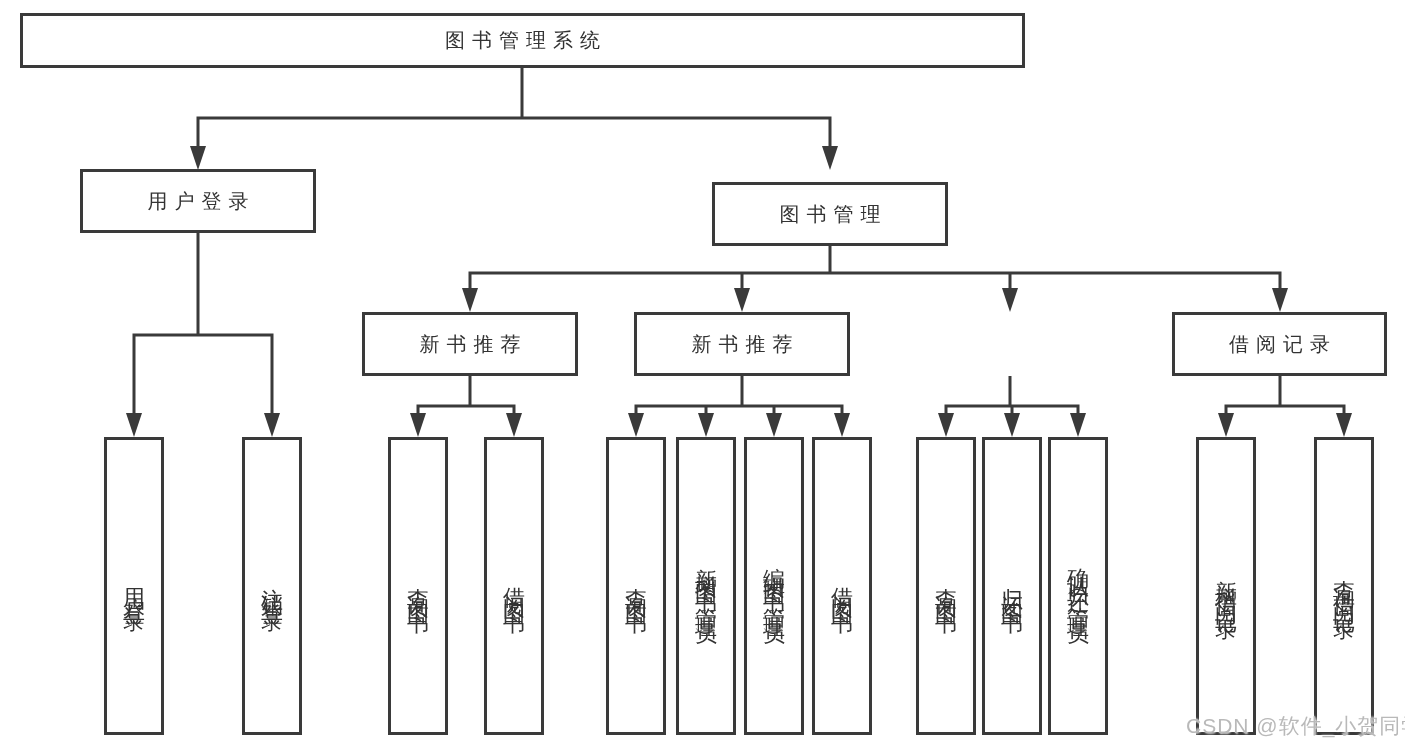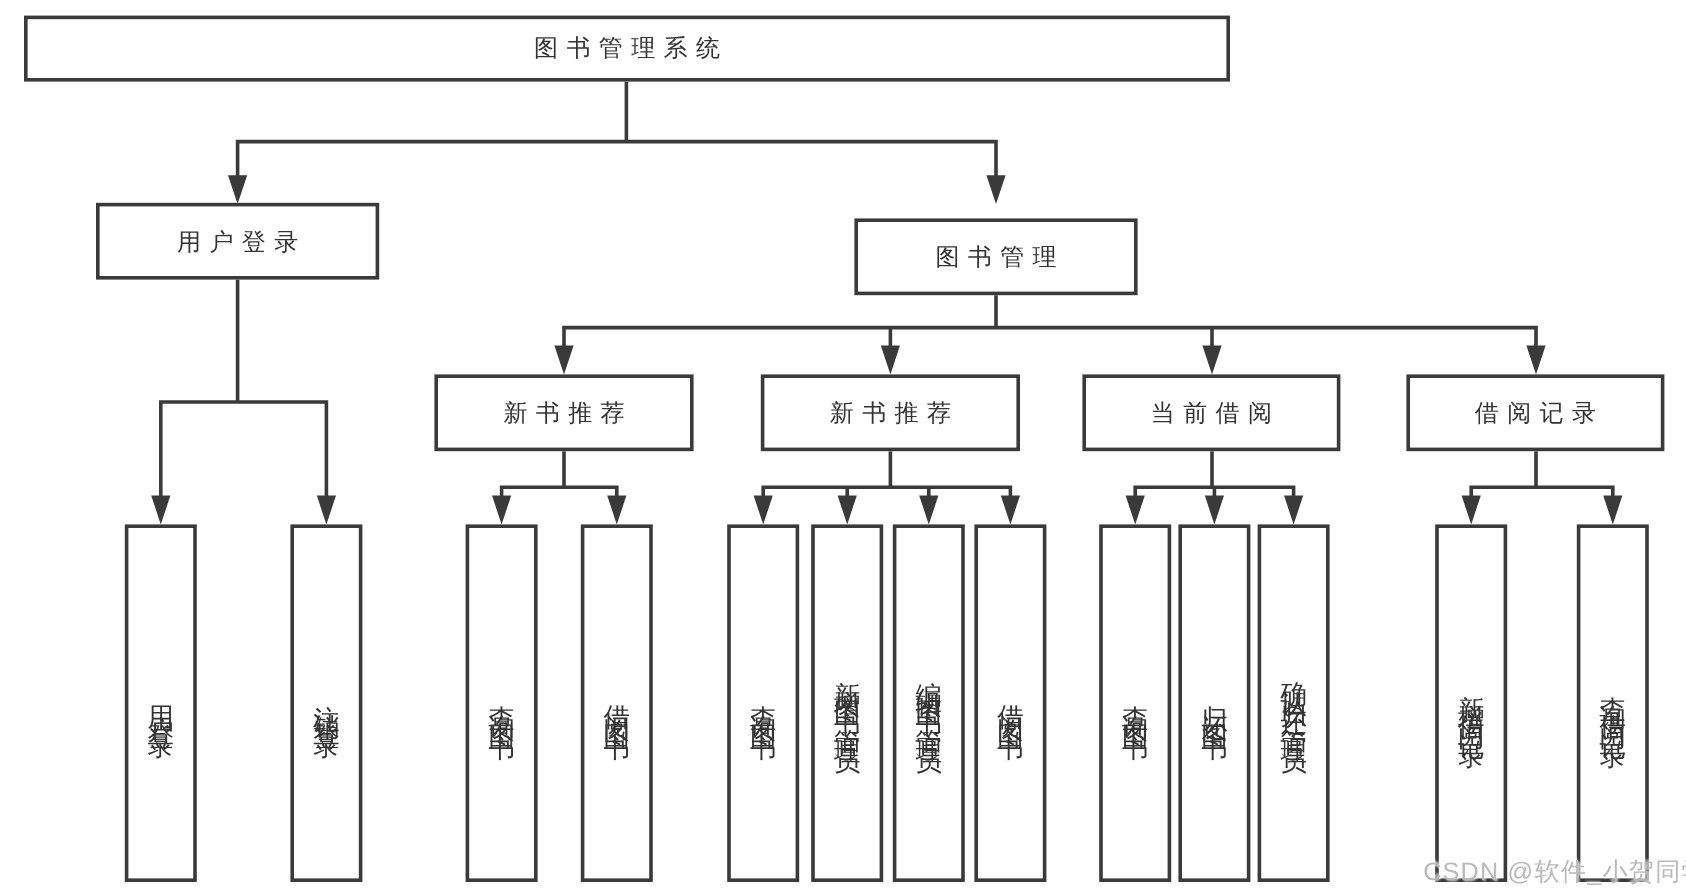--- a/index.html
+++ b/index.html
@@ -72,21 +72,20 @@
     </g>
   </svg>
 
   <div class="box h-box" style="left:20px;top:13px;width:1005px;height:55px;">图书管理系统</div>
 
   <div class="box h-box" style="left:80px;top:169px;width:236px;height:64px;">用户登录</div>
   <div class="box h-box" style="left:712px;top:169px;width:236px;height:64px;margin-top:13px;">图书管理</div>
 
   <div class="box h-box" style="left:362px;top:312px;width:216px;height:64px;">新书推荐</div>
   <div class="box h-box" style="left:634px;top:312px;width:216px;height:64px;">新书推荐</div>
-  <div class="box h-box" style="left:902px;top:312px;width:215px;height:64px;">当前借阅</div>
   <div class="box h-box" style="left:1172px;top:312px;width:215px;height:64px;">借阅记录</div>
 
   <div class="box v-box" style="left:104px;top:437px;width:60px;height:298px;">用户登录</div>
   <div class="box v-box" style="left:242px;top:437px;width:60px;height:298px;">注销登录</div>
 
   <div class="box v-box" style="left:388px;top:437px;width:60px;height:298px;">查询图书</div>
   <div class="box v-box" style="left:484px;top:437px;width:60px;height:298px;">借阅图书</div>
 
   <div class="box v-box" style="left:606px;top:437px;width:60px;height:298px;">查询图书</div>
   <div class="box v-box" style="left:676px;top:437px;width:60px;height:298px;">新增图书（管理员）</div>

